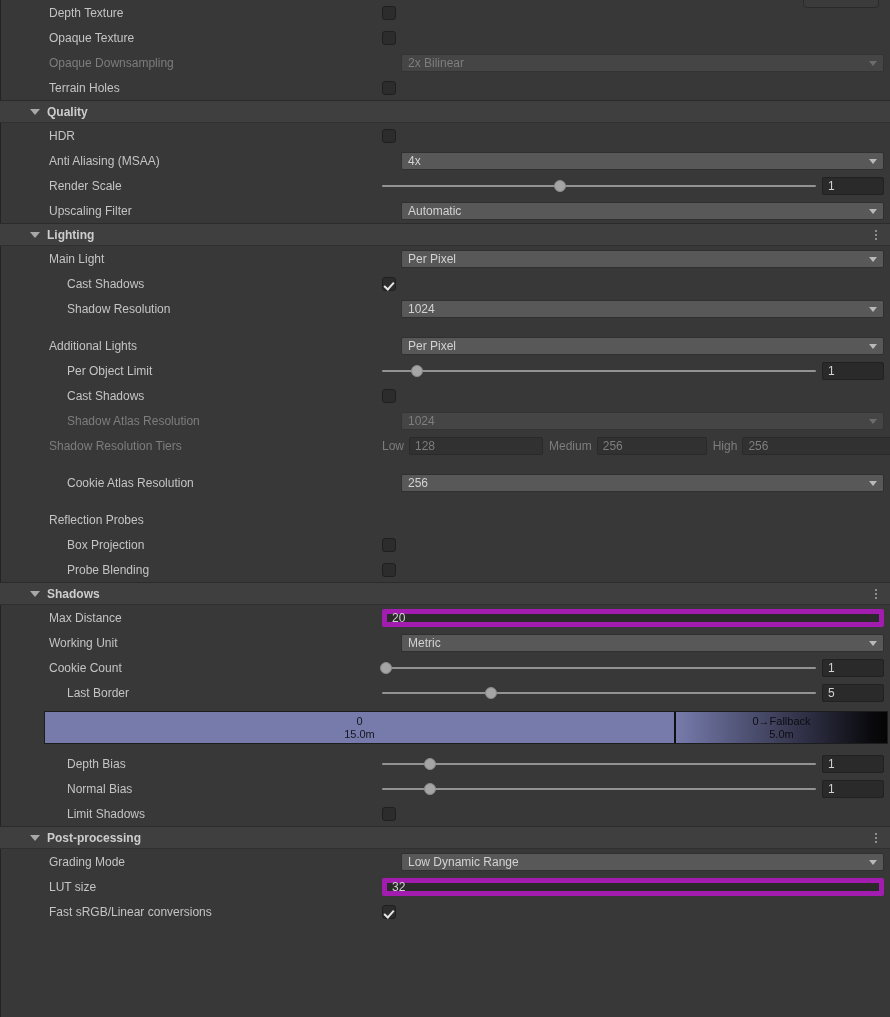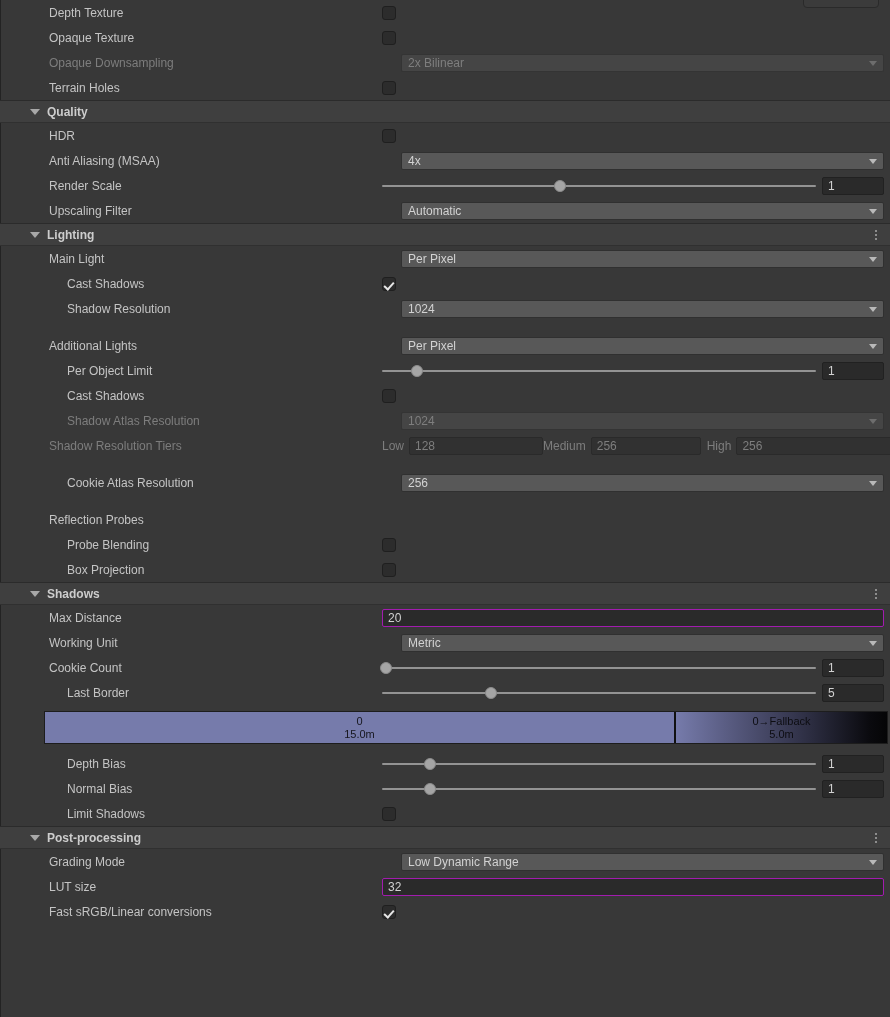--- a/index.html
+++ b/index.html
@@ -102,21 +102,21 @@
     width: 0; height: 0;
     border-left: 4px solid transparent;
     border-right: 4px solid transparent;
     border-top: 5px solid #b9b9b9;
   }
   .dropdown.disabled .arrow { border-top-color: #6d6d6d; }
 
   .textfield {
     height: 18px;
     background: #2a2a2a;
-    border: 1px solid #a21caf;
+    border: 5px solid #a21caf;
     border-radius: 2px;
     display: flex; align-items: center;
     padding: 0 5px;
     color: #d2d2d2;
     font-size: 12px;
   }
 
   .checkbox {
     width: 14px; height: 14px;
     background: #2c2c2c;
@@ -172,21 +172,21 @@
     background: #313131;
     border: 1px solid #2a2a2a;
     border-radius: 2px;
     display: flex; align-items: center;
     padding: 0 5px;
     color: #7e7e7e; font-size: 12px;
   }
   .tier.t-low .tbox { width: 134px; }
   .tier.t-med .tbox { width: 110px; }
   .tier.t-high .tbox { width: 164px; }
-  .tier.t-med { }
+  .tier.t-med { margin-left: 6px; }
   .tier.t-high { margin-left: 6px; }
 
   
   .cascade-wrap {
     position: absolute; left: 44px; right: 2px; top: 0; height: 33px;
     border: 1px solid #1d1d1d;
     display: flex;
     overflow: hidden;
   }
   .cascade-seg {
@@ -375,27 +375,27 @@
             <span>256</span>
             <span class="arrow"></span>
           </div>
         </div>
       </div>
       <div class="spacer"></div>
       <div class="row">
         <div class="label indent1">Reflection Probes</div>
       </div>
       <div class="row">
+        <div class="label indent2">Box Projection</div>
+        <div class="fieldcol" style="top: 50%;">
+          <div class="checkbox"></div>
+        </div>
+      </div>
+      <div class="row">
         <div class="label indent2">Probe Blending</div>
-        <div class="fieldcol" style="top: 50%;">
-          <div class="checkbox"></div>
-        </div>
-      </div>
-      <div class="row">
-        <div class="label indent2">Box Projection</div>
         <div class="fieldcol" style="top: 50%;">
           <div class="checkbox"></div>
         </div>
       </div>
       <div class="section">
         <span class="foldout"></span>
         <span class="sect-title">Shadows</span>
         <span class="kebab">
           <i></i>
           <i></i>

